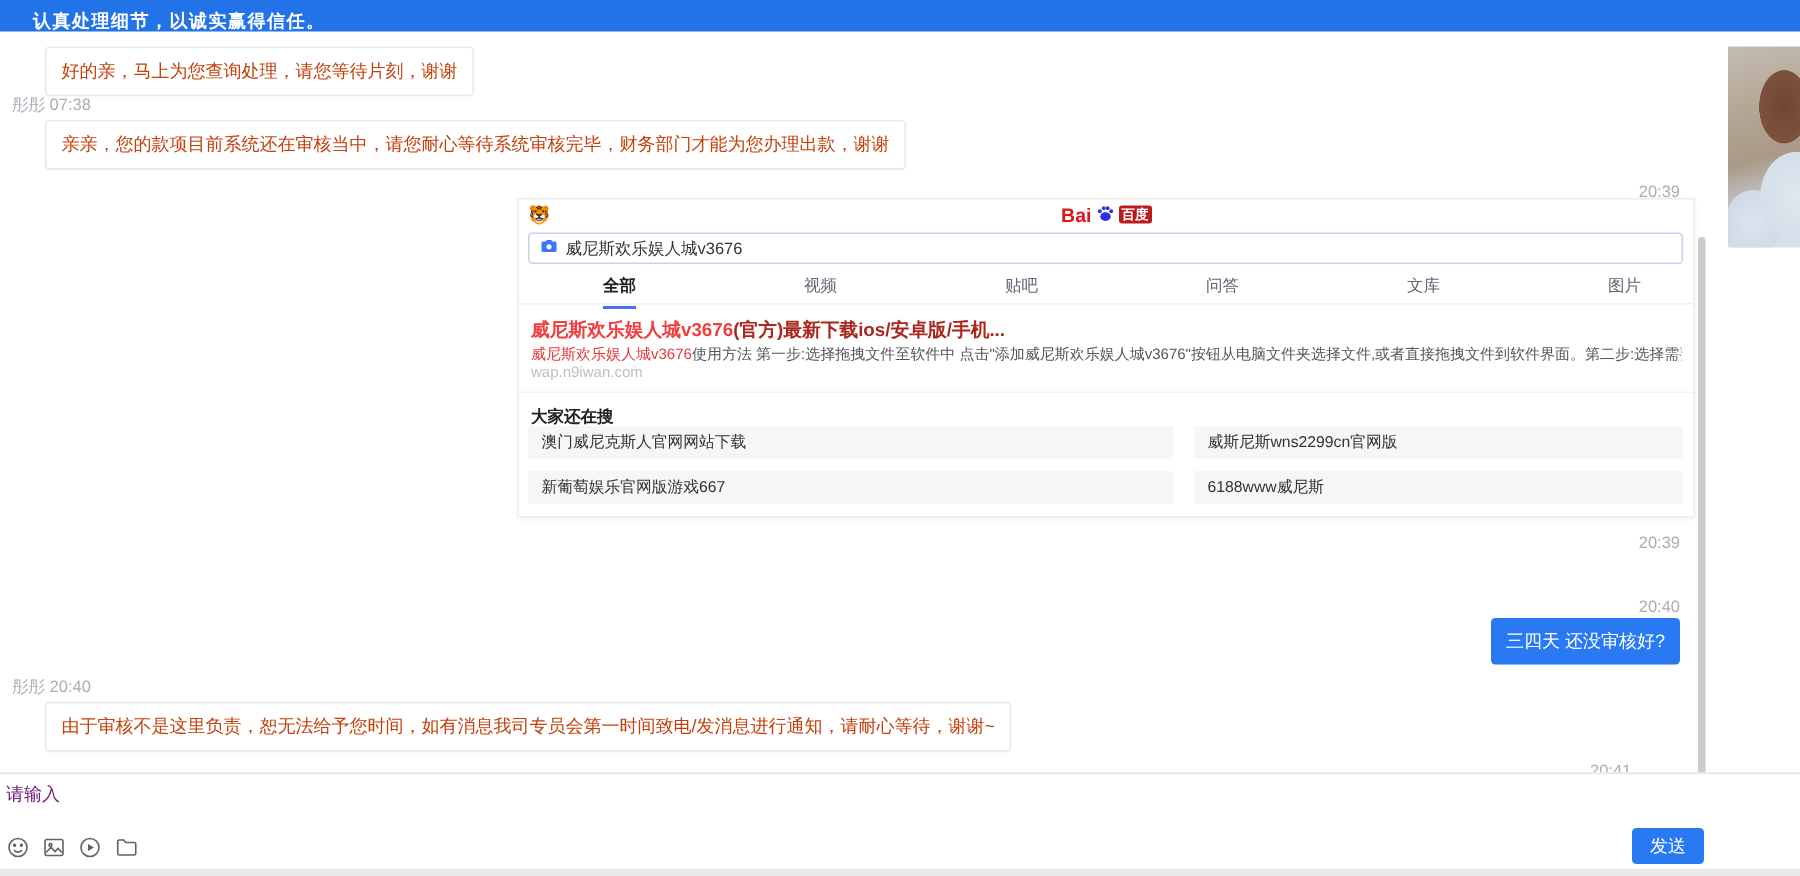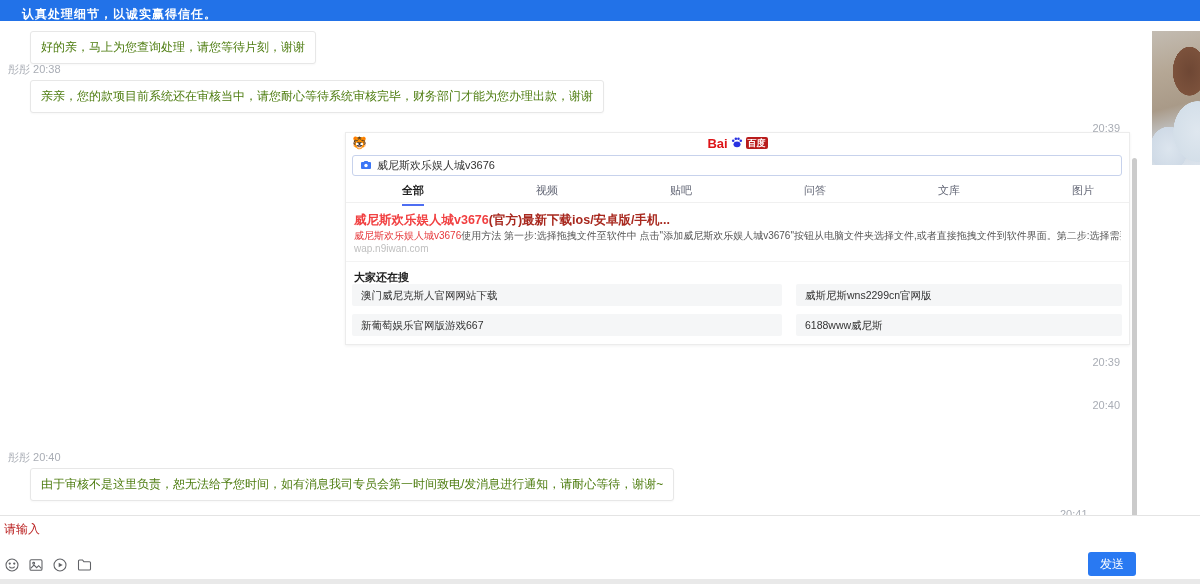--- a/index.html
+++ b/index.html
@@ -6,21 +6,21 @@
   body { font-family:"Liberation Sans","DejaVu Sans",sans-serif; background:#fff; }
   .screen { position:relative; width:1200px; height:584px; background:#fff; overflow:hidden; }
 
   
   .banner { position:absolute; left:0; top:0; width:100%; height:21px; background:#2272e8;
             color:#fff; font-size:12px; font-weight:bold; line-height:28px; padding-left:22px;
             letter-spacing:1px; }
 
   
   .bubble { position:absolute; background:#fff; border:1px solid #e7e7e7; border-radius:3px;
-            padding:7px 10px; font-size:12px; color:#4d7c0f; box-shadow:0 1px 2px rgba(0,0,0,0.03);
+            padding:7px 10px; font-size:12px; color:#c2410c; box-shadow:0 1px 2px rgba(0,0,0,0.03);
             white-space:nowrap; }
   .bubble.blue { background:#2979f2; border:none; color:#fff; }
   .meta { position:absolute; font-size:11px; color:#a9adb5; }
   .meta.right { text-align:right; }
 
   
   .card { position:absolute; left:345px; top:132px; width:785px; height:213px; background:#fff;
           border:1px solid #ececec; box-shadow:0 1px 3px rgba(0,0,0,0.06); font-size:11px; }
   .card-emoji { position:absolute; left:6px; top:3px; font-size:12px; }
   .card-logo { position:absolute; left:0; top:2px; width:100%; display:flex; justify-content:center;
@@ -55,21 +55,21 @@
           radial-gradient(ellipse 30px 44px at 78% 30%, #6e4734 0%, #7c523c 55%, rgba(0,0,0,0) 56%),
           radial-gradient(ellipse 40px 50px at 95% 75%, #dfe7ef 0%, #d4dfe9 60%, rgba(0,0,0,0) 61%),
           radial-gradient(ellipse 34px 40px at 35% 88%, #dce5ee 0%, #cfdae6 55%, rgba(0,0,0,0) 56%),
           linear-gradient(165deg, #c3bcb2 0%, #b5a795 30%, #a99a88 55%, #cdd6e0 80%, #dbe3ec 100%); }
   .scrollbar-thumb { position:absolute; left:1132px; top:158px; width:5px; height:362px;
                      background:#cbcbcb; border-radius:3px; }
 
   
   .composer { position:absolute; left:0; top:515px; width:100%; height:64px; background:#fff;
               border-top:1px solid #e4e4e4; }
-  .composer-placeholder { position:absolute; left:4px; top:5px; font-size:12px; color:#b91c1c; }
+  .composer-placeholder { position:absolute; left:4px; top:5px; font-size:12px; color:#701a75; }
   .composer-icons { position:absolute; left:4px; bottom:6px; display:flex; gap:8px; align-items:center; }
   .composer-icons svg { display:block; cursor:pointer; }
   .send-btn { position:absolute; right:64px; bottom:3px; width:48px; height:24px; background:#2979f2;
               color:#fff; font-size:12px; border:none; border-radius:3px; cursor:pointer;
               line-height:24px; text-align:center; }
   .bottom-strip { position:absolute; left:0; bottom:0; width:100%; height:5px; background:#e9e9e9; }
   .clip { overflow:hidden; position:absolute; }
 </style>
 </head>
 <body>
@@ -77,21 +77,21 @@
 <div class="screen">
 
   <div class="banner">
     <span>认真处理细节，以诚实赢得信任。</span>
   </div>
 
   <div class="bubble" style="left:30px; top:31px;">
     <span>好的亲，马上为您查询处理，请您等待片刻，谢谢</span>
   </div>
 
-  <div class="meta" style="left:8px; top:62px;">彤彤 20:38</div>
+  <div class="meta" style="left:8px; top:62px;">彤彤 07:38</div>
   <div class="bubble" style="left:30px; top:80px;">
     <span>亲亲，您的款项目前系统还在审核当中，请您耐心等待系统审核完毕，财务部门才能为您办理出款，谢谢</span>
   </div>
 
   <div class="meta right" style="right:80px; top:122px;">20:39</div>
 
   <div class="card">
     <span class="card-emoji">🐯</span>
     <div class="card-logo">
       <span class="logo-bai">Bai</span>
@@ -136,20 +136,23 @@
 
     <div class="chip" style="left:6px;  top:151px; width:430px;">澳门威尼克斯人官网网站下载</div>
     <div class="chip" style="left:450px; top:151px; width:326px;">威斯尼斯wns2299cn官网版</div>
     <div class="chip" style="left:6px;  top:181px; width:430px;">新葡萄娱乐官网版游戏667</div>
     <div class="chip" style="left:450px; top:181px; width:326px;">6188www威尼斯</div>
   </div>
 
   <div class="meta right" style="right:80px; top:356px;">20:39</div>
 
   <div class="meta right" style="right:80px; top:399px;">20:40</div>
+  <div class="bubble blue" style="right:80px; top:412px;">
+    <span>三四天 还没审核好?</span>
+  </div>
 
   <div class="meta" style="left:8px; top:450px;">彤彤 20:40</div>
   <div class="bubble" style="left:30px; top:468px;">
     <span>由于审核不是这里负责，恕无法给予您时间，如有消息我司专员会第一时间致电/发消息进行通知，请耐心等待，谢谢~</span>
   </div>
 
   <div class="clip" style="right:80px; top:504px; height:11px; width:60px;margin-left:48px;">
     <span class="meta right" style="position:static;">20:41</span>
   </div>
 

